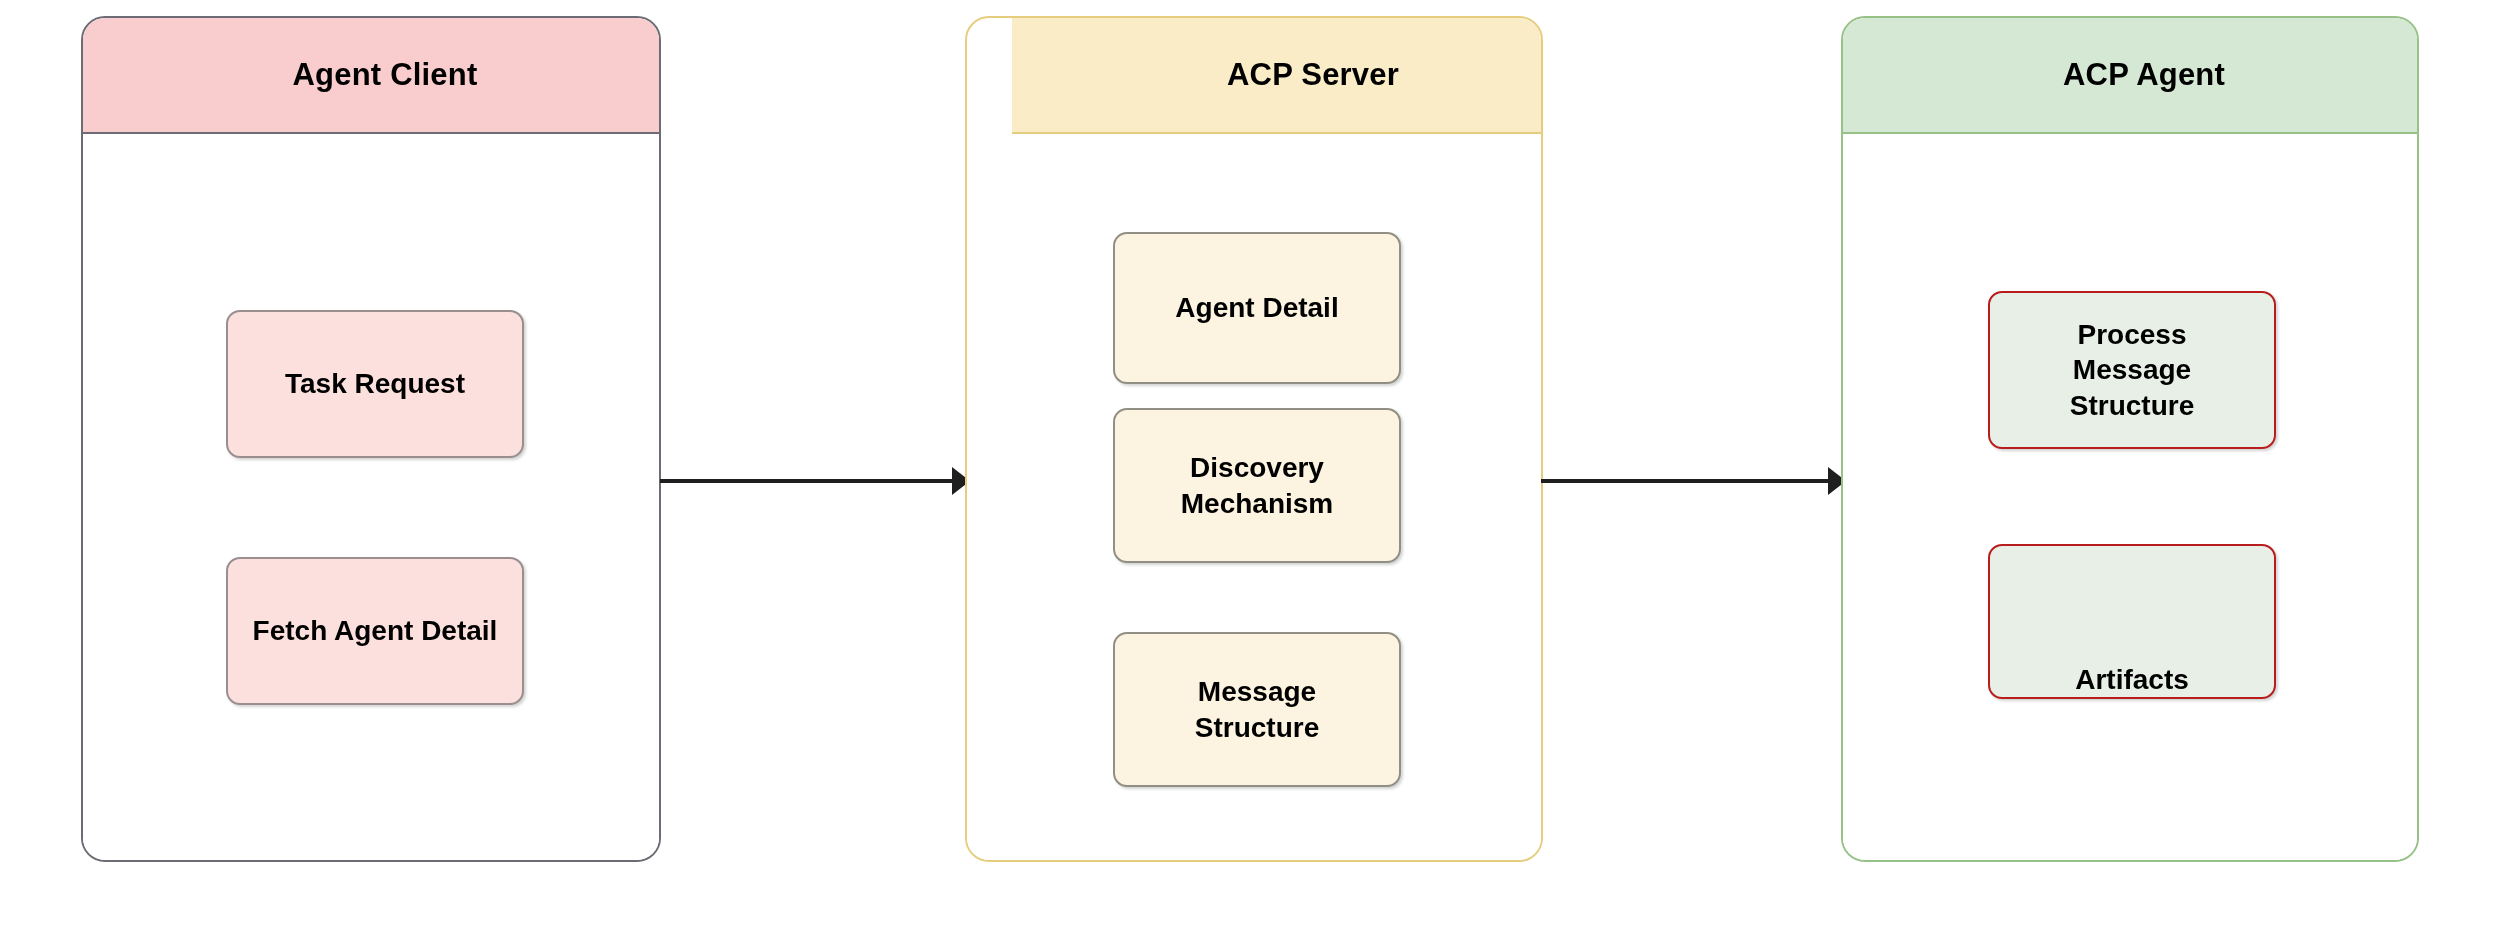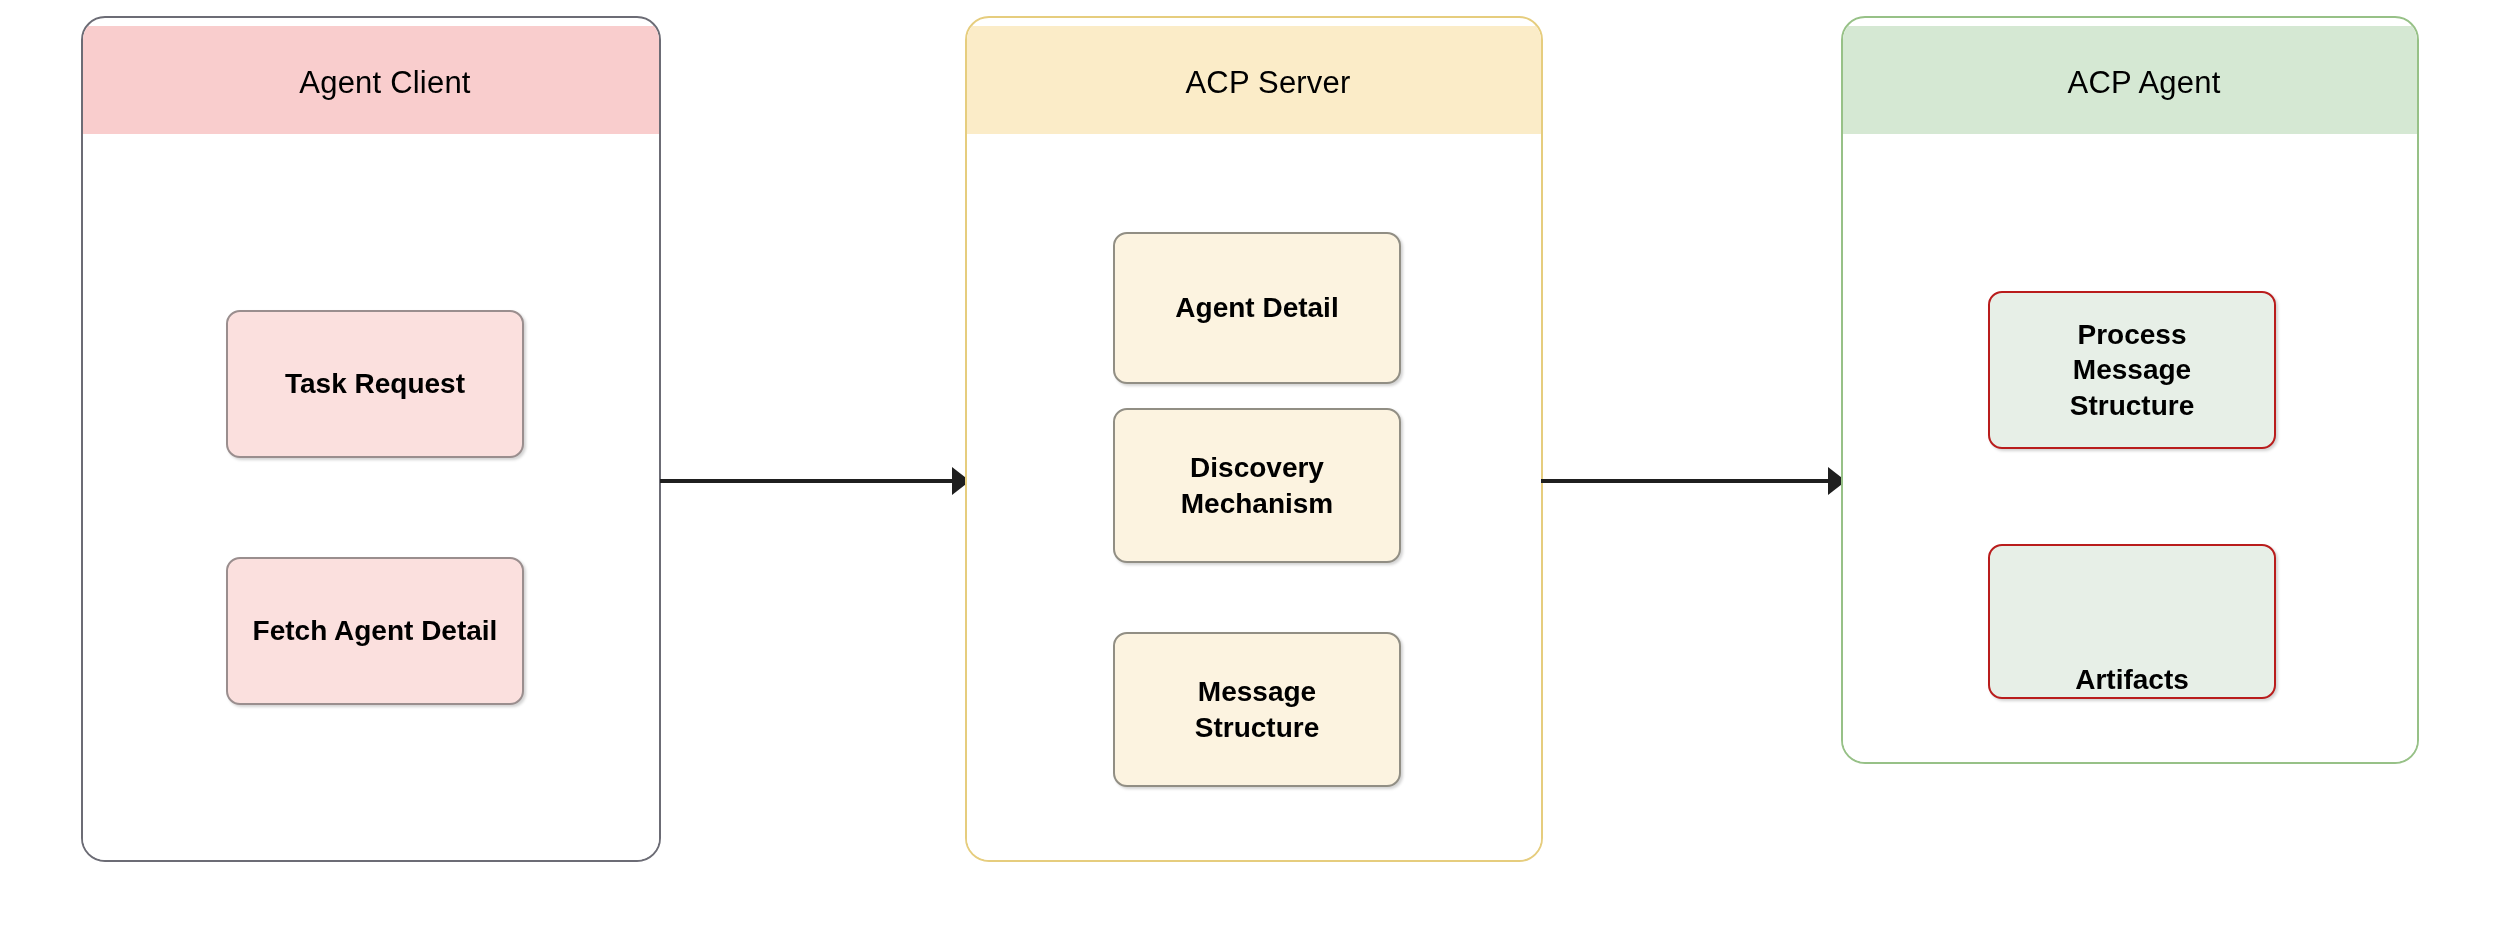--- a/index.html
+++ b/index.html
@@ -24,28 +24,28 @@
   .container {
     position: absolute;
     box-sizing: border-box;
     border-radius: 24px;
     overflow: hidden;
     background: #ffffff;
   }
   .container .header {
     position: absolute;
     left: 0;
-    top: 8px;
+    top: 0;
     width: 100%;
     height: 116px;
     box-sizing: border-box;
     display: flex;
     align-items: center;
     justify-content: center;
-    font-weight: normal;
+    font-weight: bold;
     font-size: 31px;
     color: #000000;
     letter-spacing: 0.2px;
     padding-left: 28px;
   }
   .container .body {
     position: absolute;
     left: 0;
     top: 116px;
     right: 0;
@@ -70,28 +70,29 @@
   #container-acp-server {
     left: 965px;
     top: 16px;
     width: 578px;
     height: 846px;
     border: 2px solid #e6cd7e;
   }
   #container-acp-server .header {
     background: #fbecc8;
     border-bottom: 2px solid #e6cd7e;
+    margin-left: 45px;
   }
 
   
   #container-acp-agent {
     left: 1841px;
     top: 16px;
     width: 578px;
-    height: 748px;
+    height: 846px;
     border: 2px solid #97c187;
   }
   #container-acp-agent .header {
     background: #d5e8d3;
     border-bottom: 2px solid #97c187;
   }
 
   
   .node {
     position: absolute;

